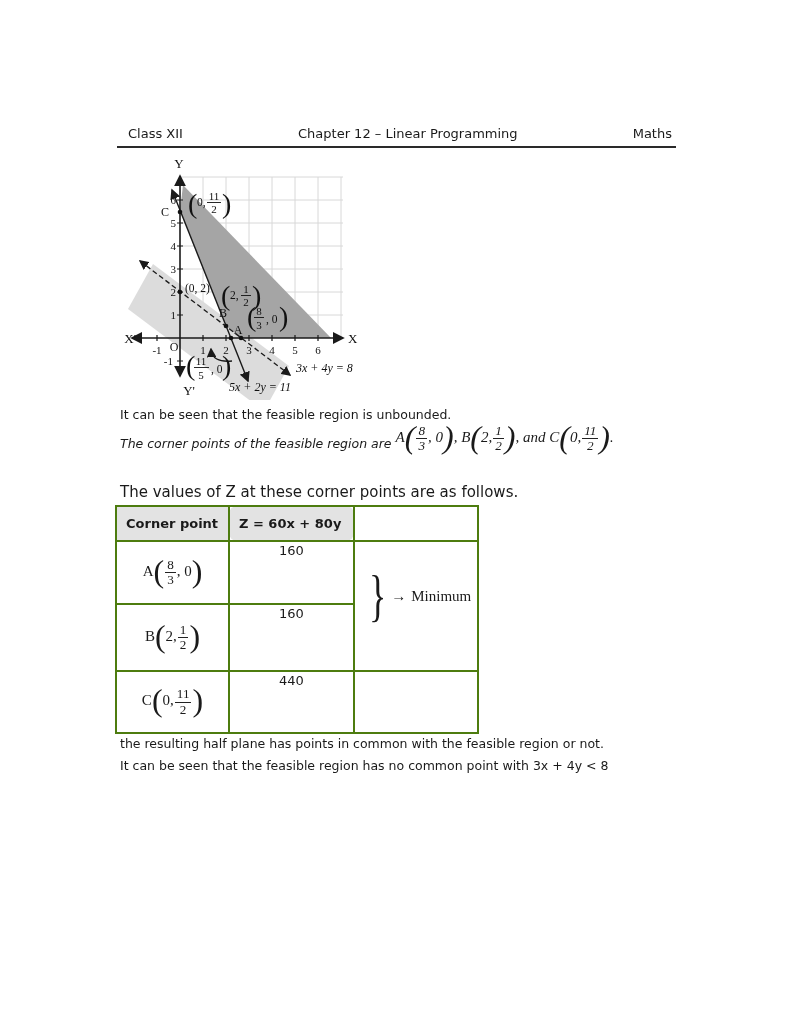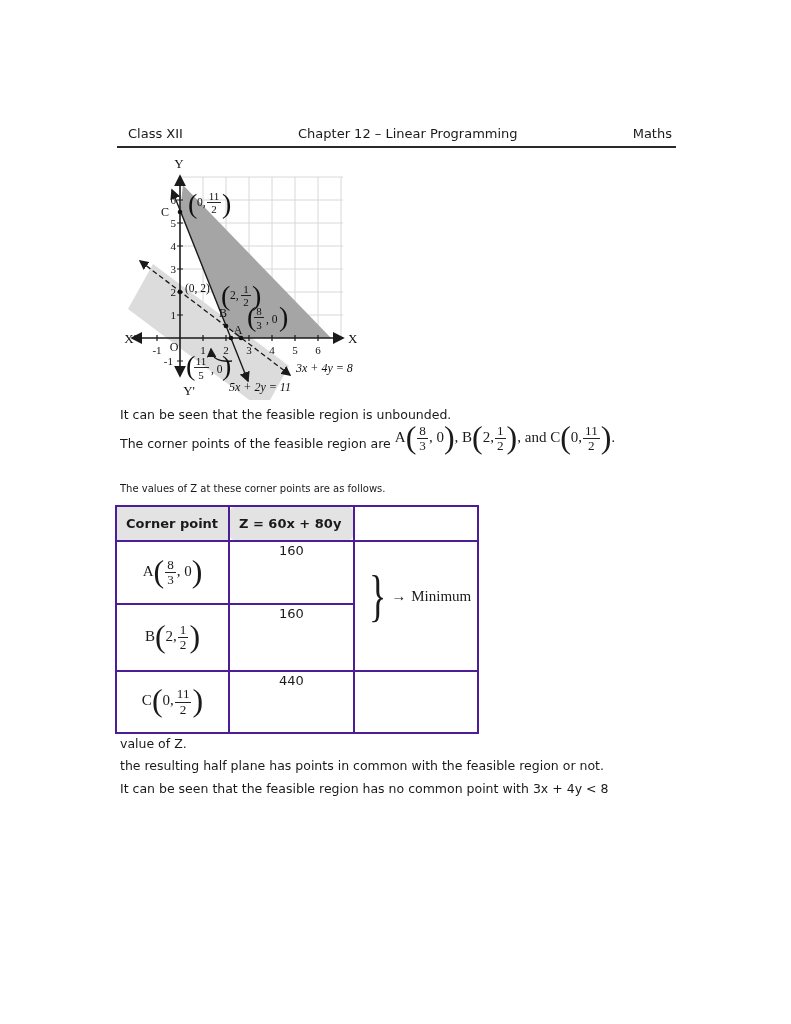--- a/index.html
+++ b/index.html
@@ -9,34 +9,34 @@
   .header{position:absolute;left:117px;top:126px;width:559px;display:flex;
           justify-content:space-between;font-size:13px;padding:0;box-sizing:border-box;}
   .header .h-left{padding-left:11px;}
   .header .h-right{padding-right:4px;}
   .header-rule{position:absolute;left:117px;top:146px;width:559px;height:2px;background:#2a2a2a;}
   
   .graph{position:absolute;left:110px;top:155px;width:250px;height:245px;}
   .graph text{font-family:"Liberation Serif",serif;fill:#111;}
   
   .p1{position:absolute;left:120px;top:407px;font-size:12.5px;}
-  .corner-row{position:absolute;left:120px;top:424px;display:flex;align-items:flex-end;width:600px;}
+  .corner-row{position:absolute;left:120px;top:424px;display:flex;align-items:flex-end;width:600px;font-style:italic;}
   .corner-row .sentence{font-size:12.5px;padding-bottom:3px;white-space:nowrap;}
   .mathline{font-family:"Liberation Serif",serif;font-size:15px;white-space:nowrap;margin-left:4px;}
-  .p3{position:absolute;left:120px;top:483px;font-size:10px;}
+  .p3{position:absolute;left:120px;top:483px;font-size:15px;}
   .bp{font-family:"Liberation Serif",serif;font-size:32px;font-weight:400;vertical-align:middle;
       line-height:0;position:relative;top:-2px;}
   .mfrac{display:inline-block;vertical-align:middle;text-align:center;line-height:1.08;
          font-size:0.88em;padding:0 1px;}
   .mfrac .num{display:block;border-bottom:1px solid #222;padding:0 2px;}
   .mfrac .den{display:block;}
   .mperiod{font-size:14px;}
   
   .ztable{position:absolute;left:115px;top:505px;border-collapse:collapse;}
-  .ztable th,.ztable td{border:2px solid #4c1d95;}
+  .ztable th,.ztable td{border:2px solid #4d7c0f;}
   .ztable th{background:#e3e3e3;font-size:13px;font-weight:bold;text-align:left;
              padding:9px 6px 9px 9px;}
   .ztable th.th-blank{background:#fff;width:107px;}
   .th1{width:96px;}  .th2{width:108px;border-radius:8px;}
   .cell-corner{text-align:center;font-family:"Liberation Serif",serif;font-size:15px;}
   .cell-z{vertical-align:top;text-align:center;font-size:13px;}
   .row-a td{height:59px;} .row-b td{height:63px;} .row-c td{height:58px;}
   .cell-min{vertical-align:middle;}
   .min-wrap{display:flex;align-items:center;gap:5px;padding-left:13px;position:relative;top:-10px;
             font-family:"Liberation Serif",serif;font-size:15px;}
@@ -189,20 +189,19 @@
     </tr>
     <tr class="row-c">
       <td class="cell-corner"><span>C</span><span class="bp">(</span><span>0,</span><span class="mfrac"><span class="num">11</span><span class="den">2</span></span><span></span><span class="bp">)</span></td>
       <td class="cell-z">440</td>
       <td></td>
     </tr>
     </tbody>
   </table>
 
   <div class="body-lines">
-    <div>value of Z.</div>
     <div>the resulting half plane has points in common with the feasible region or not.</div>
     <div>It can be seen that the feasible region has no common point with 3x + 4y &lt; 8</div>
   </div>
 
   <div class="footer-rule"></div>
 
 </div>
 
 </body></html>

